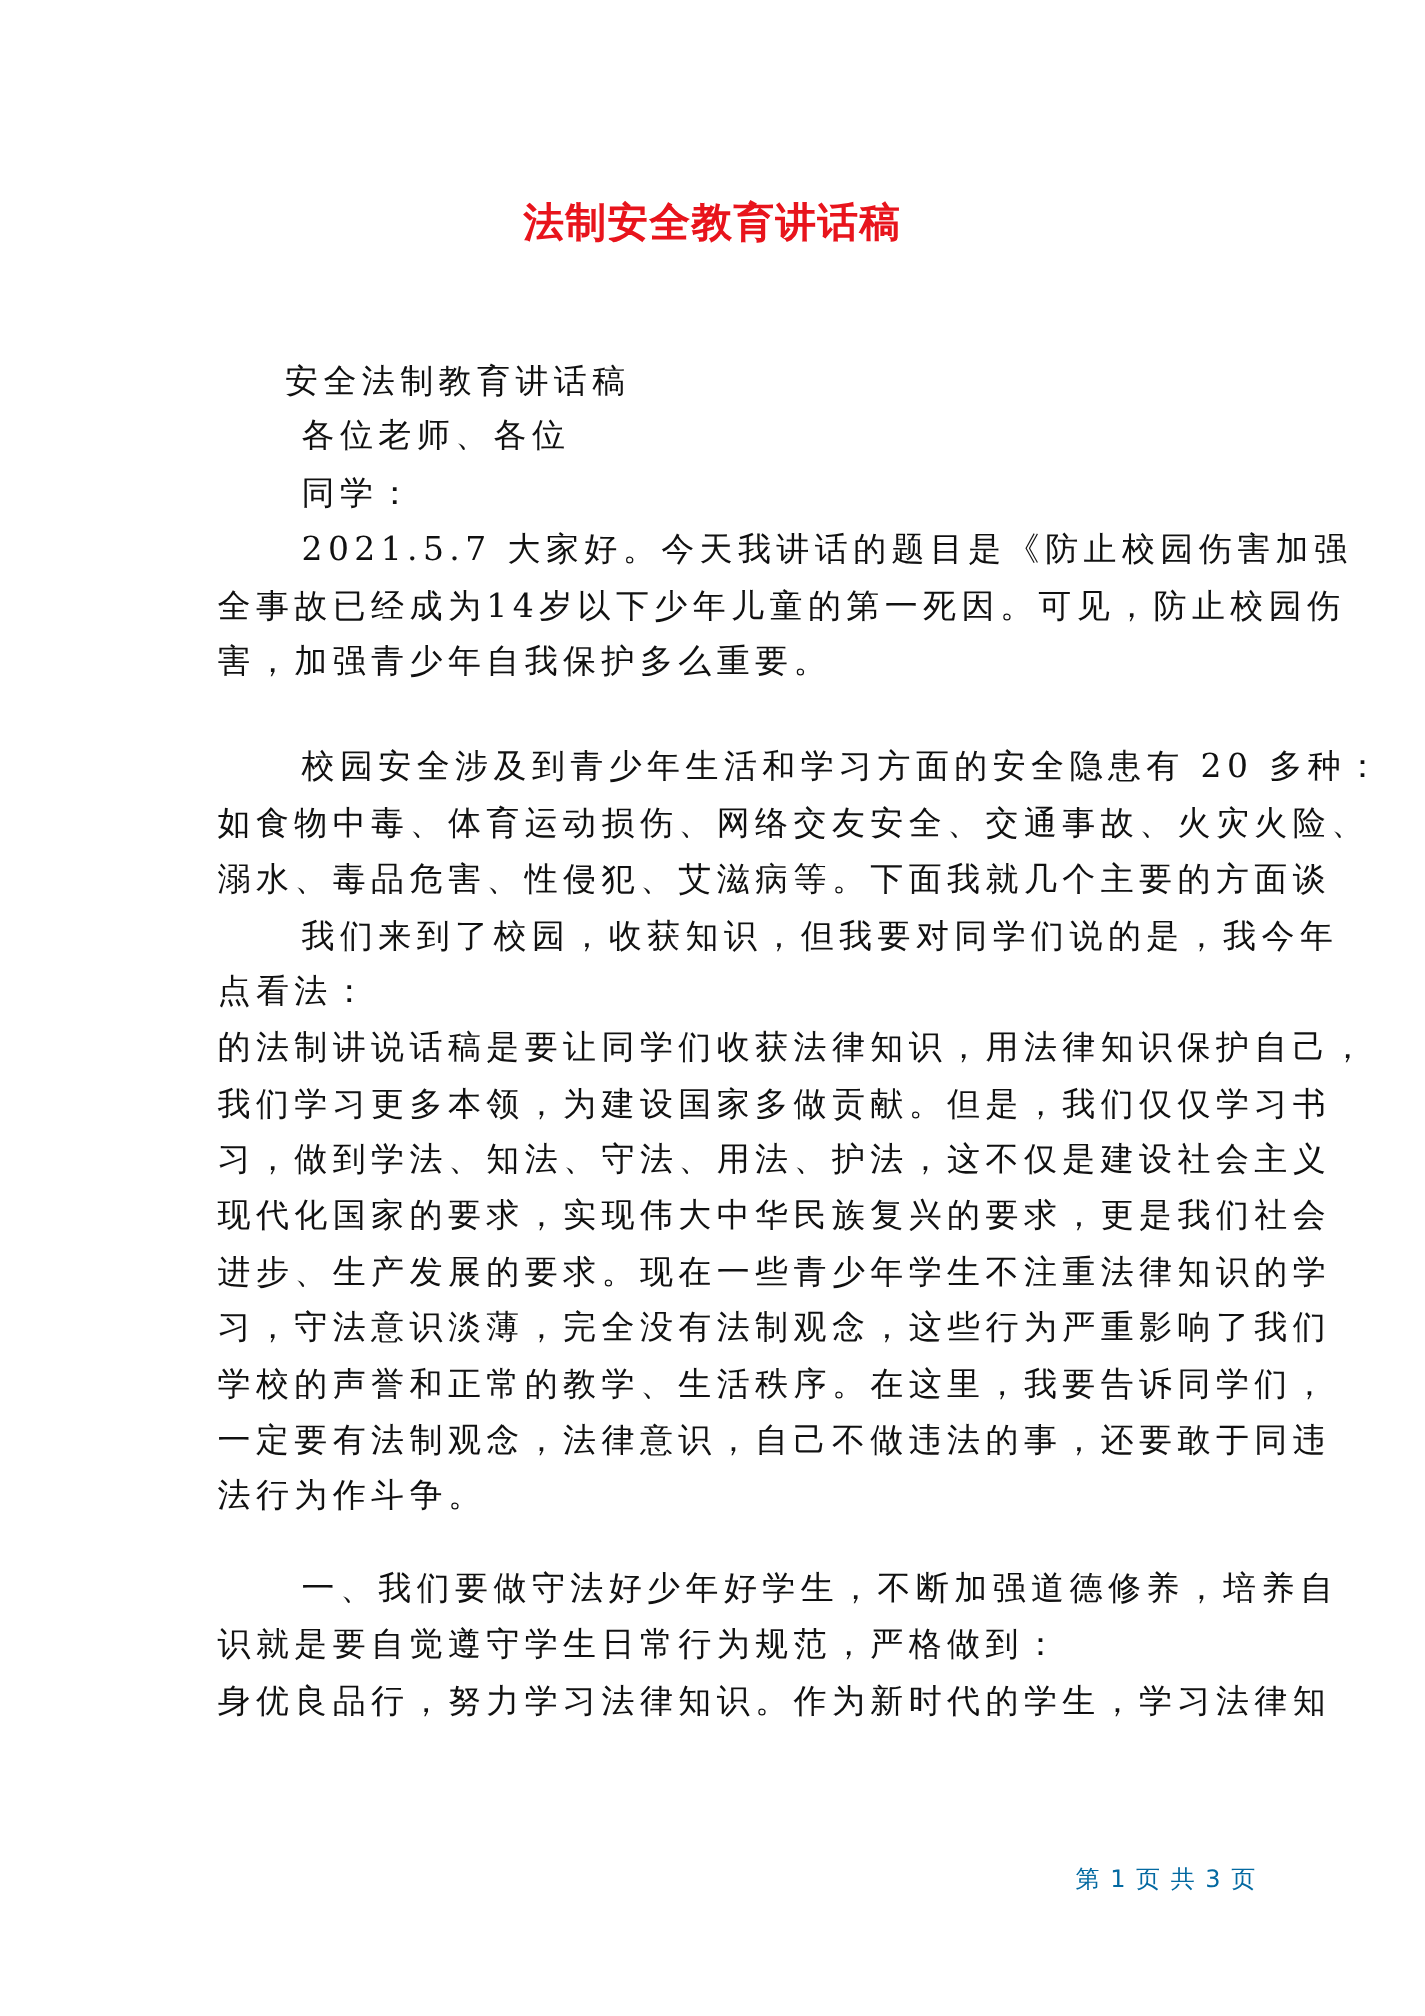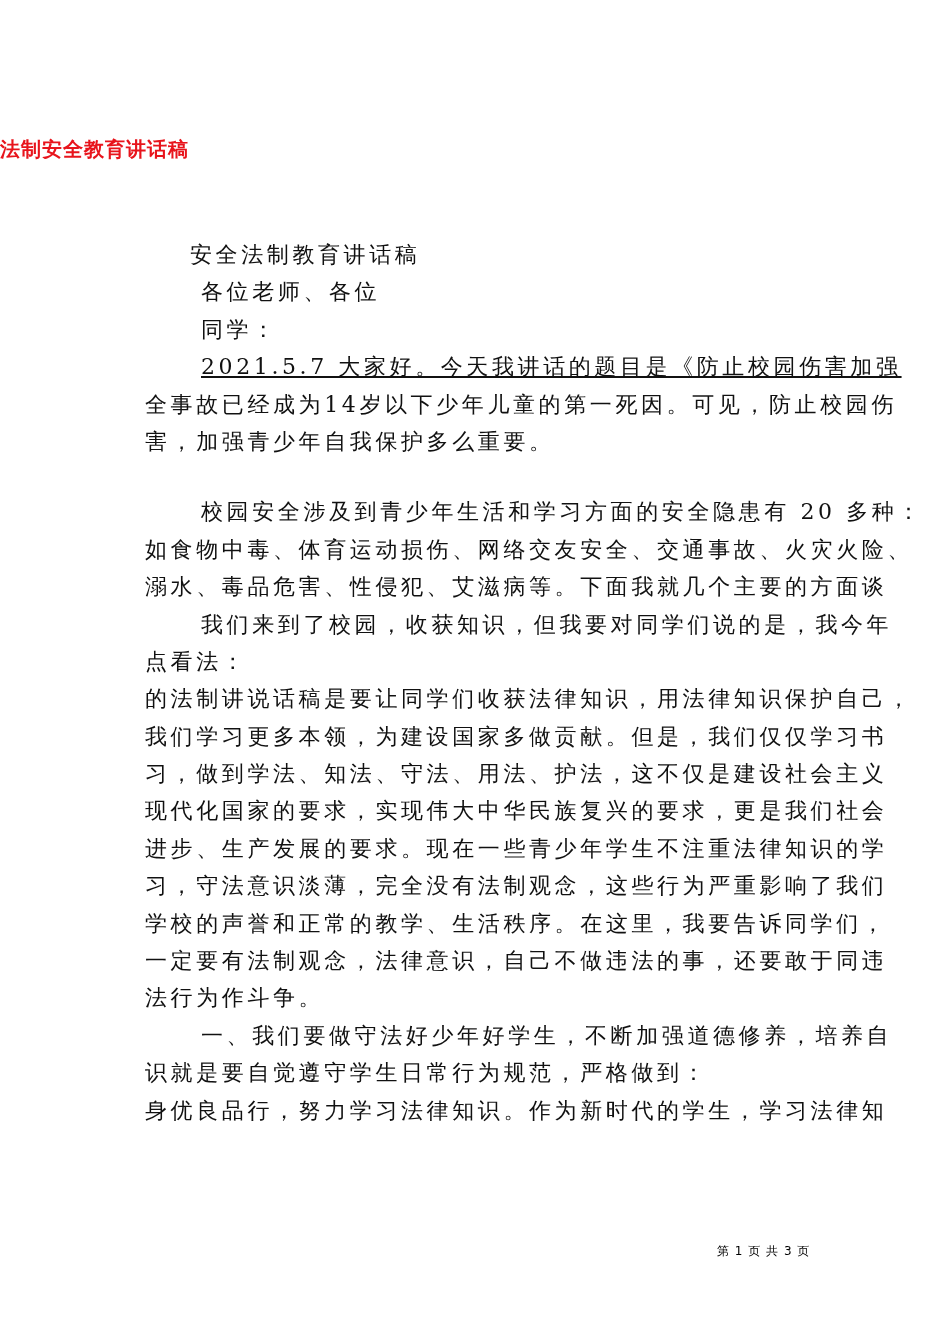--- a/index.html
+++ b/index.html
@@ -20,23 +20,24 @@
       left: 0; top: 0;
       width: 950px;
       height: 1344px;
       background: #fff;
     }
     .title {
       position: absolute;
       top: 131px;
       left: 0;
       width: 950px;
+      text-align: center;
       font-family: "DejaVu Sans", "Liberation Sans", sans-serif;
       font-weight: bold;
-      font-size: 20px;
+      font-size: 27px;
       letter-spacing: 1px;
       line-height: 36px;
       margin: 0;
     }
     .body-text {
       position: absolute;
       left: 145px;
       top: 236px;
       width: 680px;
     }
@@ -46,51 +47,51 @@
       line-height: 37.4px;
       font-size: 22px;
       letter-spacing: 3.6px;
       white-space: nowrap;
     }
     .footer {
       position: absolute;
       top: 1243px;
       left: 717px;
       font-family: "DejaVu Sans", "Liberation Sans", sans-serif;
-      font-size: 12px;
-      color: #000000;
+      font-size: 16px;
+      color: #0369a1;
       letter-spacing: 1px;
     }
   </style>
 </head>
 <body>
 
 <div class="page">
   <h1 class="title" style="color: rgb(232, 20, 28);">法制安全教育讲话稿</h1>
 
   <div class="body-text">
     <span class="line" style="padding-left: 45px;">安全法制教育讲话稿</span>
-    <span class="line" style="padding-left: 56px;">各位老师、各位</span>
+    <span class="line" style="padding-left: 56px; font-family: Liberation Mono, monospace;">各位老师、各位</span>
     <span class="line" style="padding-left: 56px;">同学：</span>
-    <span class="line" style="padding-left: 56px; text-decoration: underline;">2021.5.7 大家好。今天我讲话的题目是《防止校园伤害加强</span>
+    <span class="line" style="padding-left: 56px;">2021.5.7 大家好。今天我讲话的题目是《防止校园伤害加强</span>
     <span class="line">全事故已经成为14岁以下少年儿童的第一死因。可见，防止校园伤</span>
     <span class="line">害，加强青少年自我保护多么重要。</span>
     <span class="line" style="padding-left: 56px; margin-top: 33px;">校园安全涉及到青少年生活和学习方面的安全隐患有 20 多种：</span>
     <span class="line">如食物中毒、体育运动损伤、网络交友安全、交通事故、火灾火险、</span>
     <span class="line">溺水、毒品危害、性侵犯、艾滋病等。下面我就几个主要的方面谈</span>
     <span class="line" style="padding-left: 56px;">我们来到了校园，收获知识，但我要对同学们说的是，我今年</span>
     <span class="line">点看法：</span>
     <span class="line">的法制讲说话稿是要让同学们收获法律知识，用法律知识保护自己，</span>
     <span class="line">我们学习更多本领，为建设国家多做贡献。但是，我们仅仅学习书</span>
     <span class="line">习，做到学法、知法、守法、用法、护法，这不仅是建设社会主义</span>
     <span class="line">现代化国家的要求，实现伟大中华民族复兴的要求，更是我们社会</span>
     <span class="line">进步、生产发展的要求。现在一些青少年学生不注重法律知识的学</span>
     <span class="line">习，守法意识淡薄，完全没有法制观念，这些行为严重影响了我们</span>
     <span class="line">学校的声誉和正常的教学、生活秩序。在这里，我要告诉同学们，</span>
     <span class="line">一定要有法制观念，法律意识，自己不做违法的事，还要敢于同违</span>
     <span class="line">法行为作斗争。</span>
-    <span class="line" style="padding-left: 56px;">一、我们要做守法好少年好学生，不断加强道德修养，培养自</span>
+    <span class="line" style="padding-left: 56px; margin-top: 24px;">一、我们要做守法好少年好学生，不断加强道德修养，培养自</span>
     <span class="line">识就是要自觉遵守学生日常行为规范，严格做到：</span>
     <span class="line">身优良品行，努力学习法律知识。作为新时代的学生，学习法律知</span>
   </div>
 
   <div class="footer">第 1 页 共 3 页</div>
 </div>
 
 </body></html>

